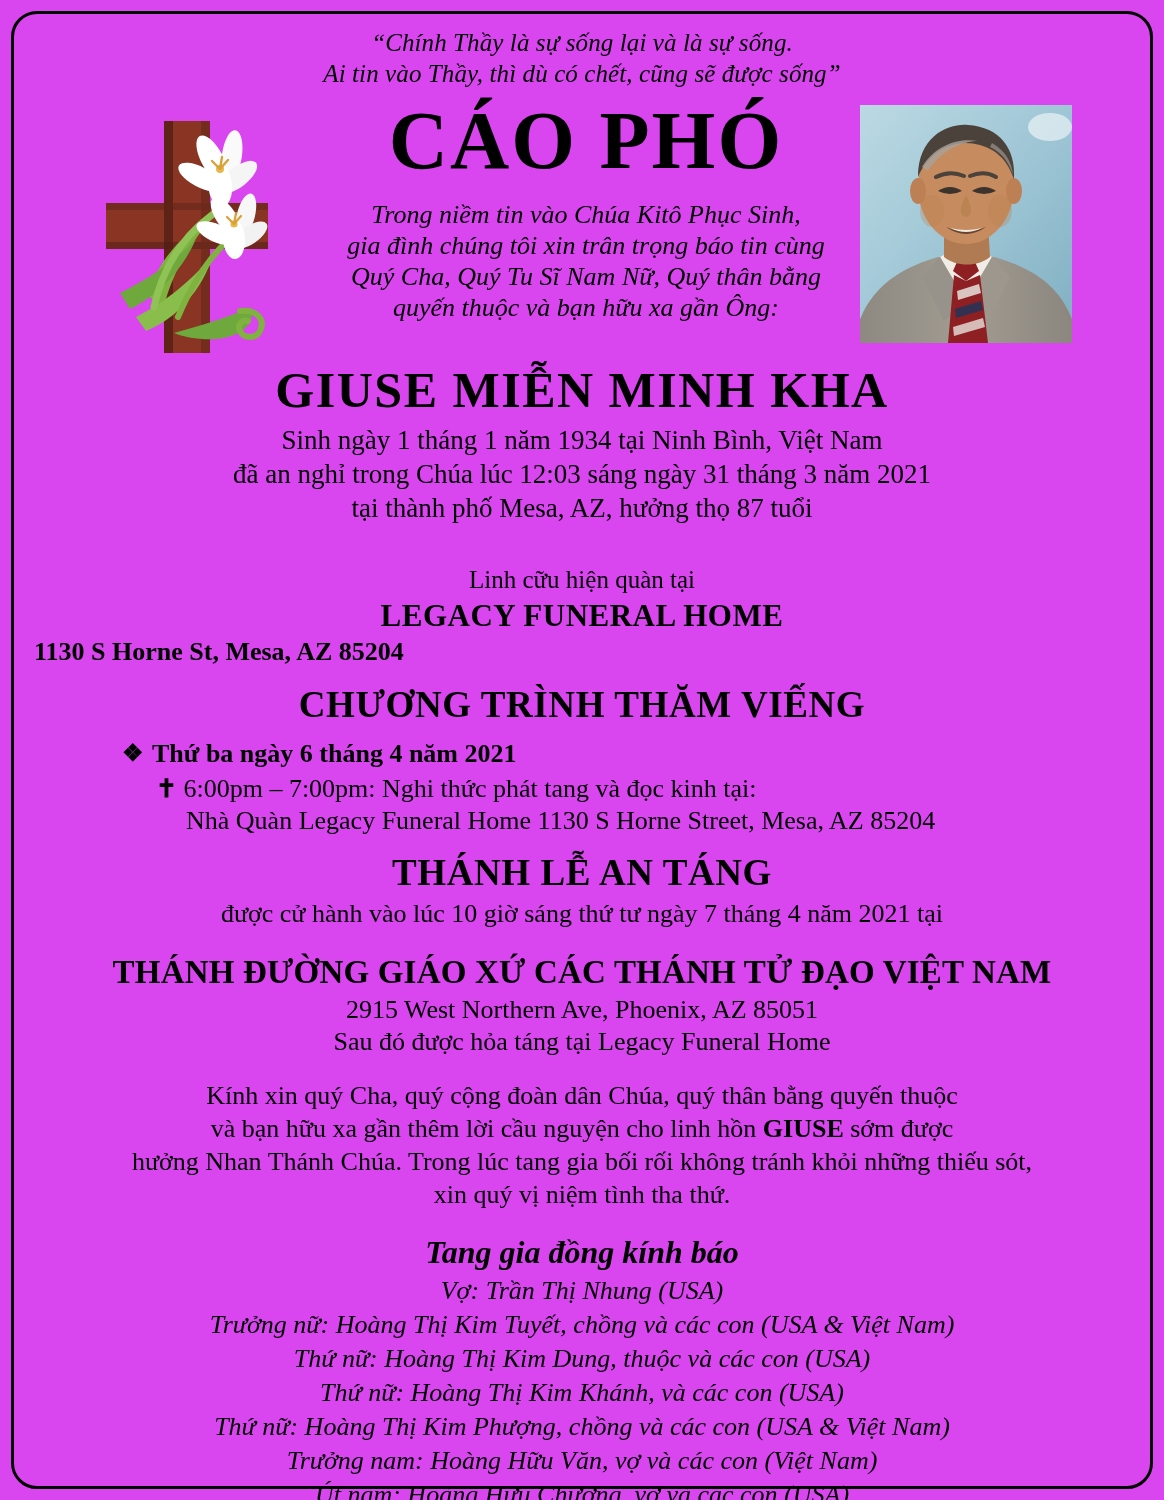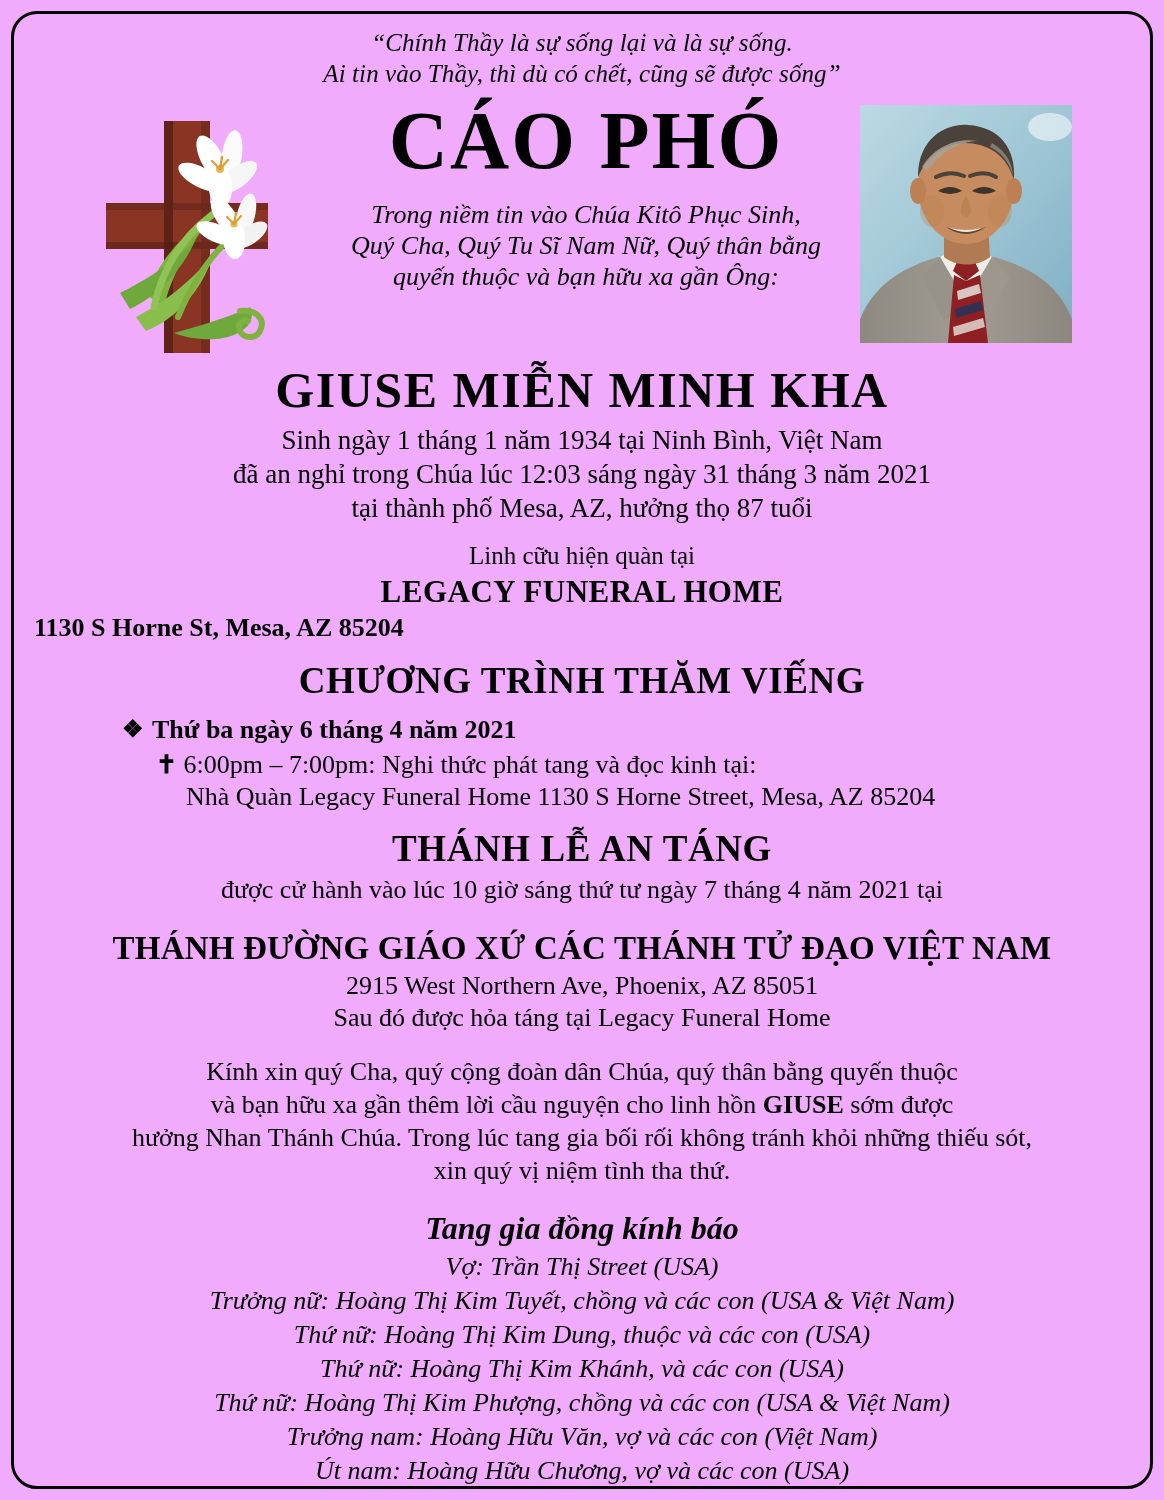--- a/index.html
+++ b/index.html
@@ -12,21 +12,21 @@
     height: 1500px;
     font-family: "Liberation Serif", "DejaVu Serif", serif;
     color: #000000;
     overflow: hidden;
   }
 
   #page {
     position: relative;
     width: 1164px;
     height: 1500px;
-    background: #f0abfc;
+    background: #d946ef;
     box-sizing: border-box;
   }
 
   
   #frame {
     position: absolute;
     left: 11px;
     top: 11px;
     width: 1142px;
     height: 1478px;
@@ -118,21 +118,21 @@
     font-size: 27px;
     line-height: 1.26;
     margin-top: 6px;
   }
   .lifespan div { white-space: nowrap; }
 
   
   .repose-label {
     text-align: center;
     font-size: 25px;
-    margin-top: 16px;
+    margin-top: 40px;
     line-height: 1.2;
   }
   .home-name {
     text-align: center;
     font-size: 31px;
     font-weight: bold;
     letter-spacing: .5px;
     line-height: 1.18;
     margin-top: 3px;
   }
@@ -319,20 +319,21 @@
             <circle cx="144" cy="113" r="3.6" fill="#E7B84B"></circle>
             <path d="M144 113 l7 -8 M144 113 l-7 -7 M144 113 l2 -11" stroke="#D9A13A" stroke-width="2.2" stroke-linecap="round" fill="none"></path>
           </g>
         </svg>
       </div>
 
       <div class="hero-center">
         <div class="cao-pho">CÁO PHÓ</div>
         <div class="intro">
           <div>Trong niềm tin vào Chúa Kitô Phục Sinh,</div>
+          <div>gia đình chúng tôi xin trân trọng báo tin cùng</div>
           <div>Quý Cha, Quý Tu Sĩ Nam Nữ, Quý thân bằng</div>
           <div>quyến thuộc và bạn hữu xa gần Ông:</div>
         </div>
       </div>
 
       <div class="photo-wrap">
         <svg width="212" height="238" viewBox="0 0 212 238" xmlns="http://www.w3.org/2000/svg">
           <defs>
             <linearGradient id="bgGrad" x1="0" y1="0" x2="1" y2="1">
               <stop offset="0%" stop-color="#BBD9E3"></stop>
@@ -428,21 +429,21 @@
 
     <div class="prayer">
       <div>Kính xin quý Cha, quý cộng đoàn dân Chúa, quý thân bằng quyến thuộc</div>
       <div><span>và bạn hữu xa gần thêm lời cầu nguyện cho linh hồn </span><b>GIUSE</b><span> sớm được</span></div>
       <div>hưởng Nhan Thánh Chúa. Trong lúc tang gia bối rối không tránh khỏi những thiếu sót,</div>
       <div>xin quý vị niệm tình tha thứ.</div>
     </div>
 
     <div class="family-head">Tang gia đồng kính báo</div>
     <div class="family-list">
-      <div>Vợ: Trần Thị Street (USA)</div>
+      <div>Vợ: Trần Thị Nhung (USA)</div>
       <div>Trưởng nữ: Hoàng Thị Kim Tuyết, chồng và các con (USA &amp; Việt Nam)</div>
       <div>Thứ nữ: Hoàng Thị Kim Dung, thuộc và các con (USA)</div>
       <div>Thứ nữ: Hoàng Thị Kim Khánh, và các con (USA)</div>
       <div>Thứ nữ: Hoàng Thị Kim Phượng, chồng và các con (USA &amp; Việt Nam)</div>
       <div>Trưởng nam: Hoàng Hữu Văn, vợ và các con (Việt Nam)</div>
       <div>Út nam: Hoàng Hữu Chương, vợ và các con (USA)</div>
     </div>
 
     <div class="closing">XIN MIỄN PHÚNG ĐIẾU</div>
 

